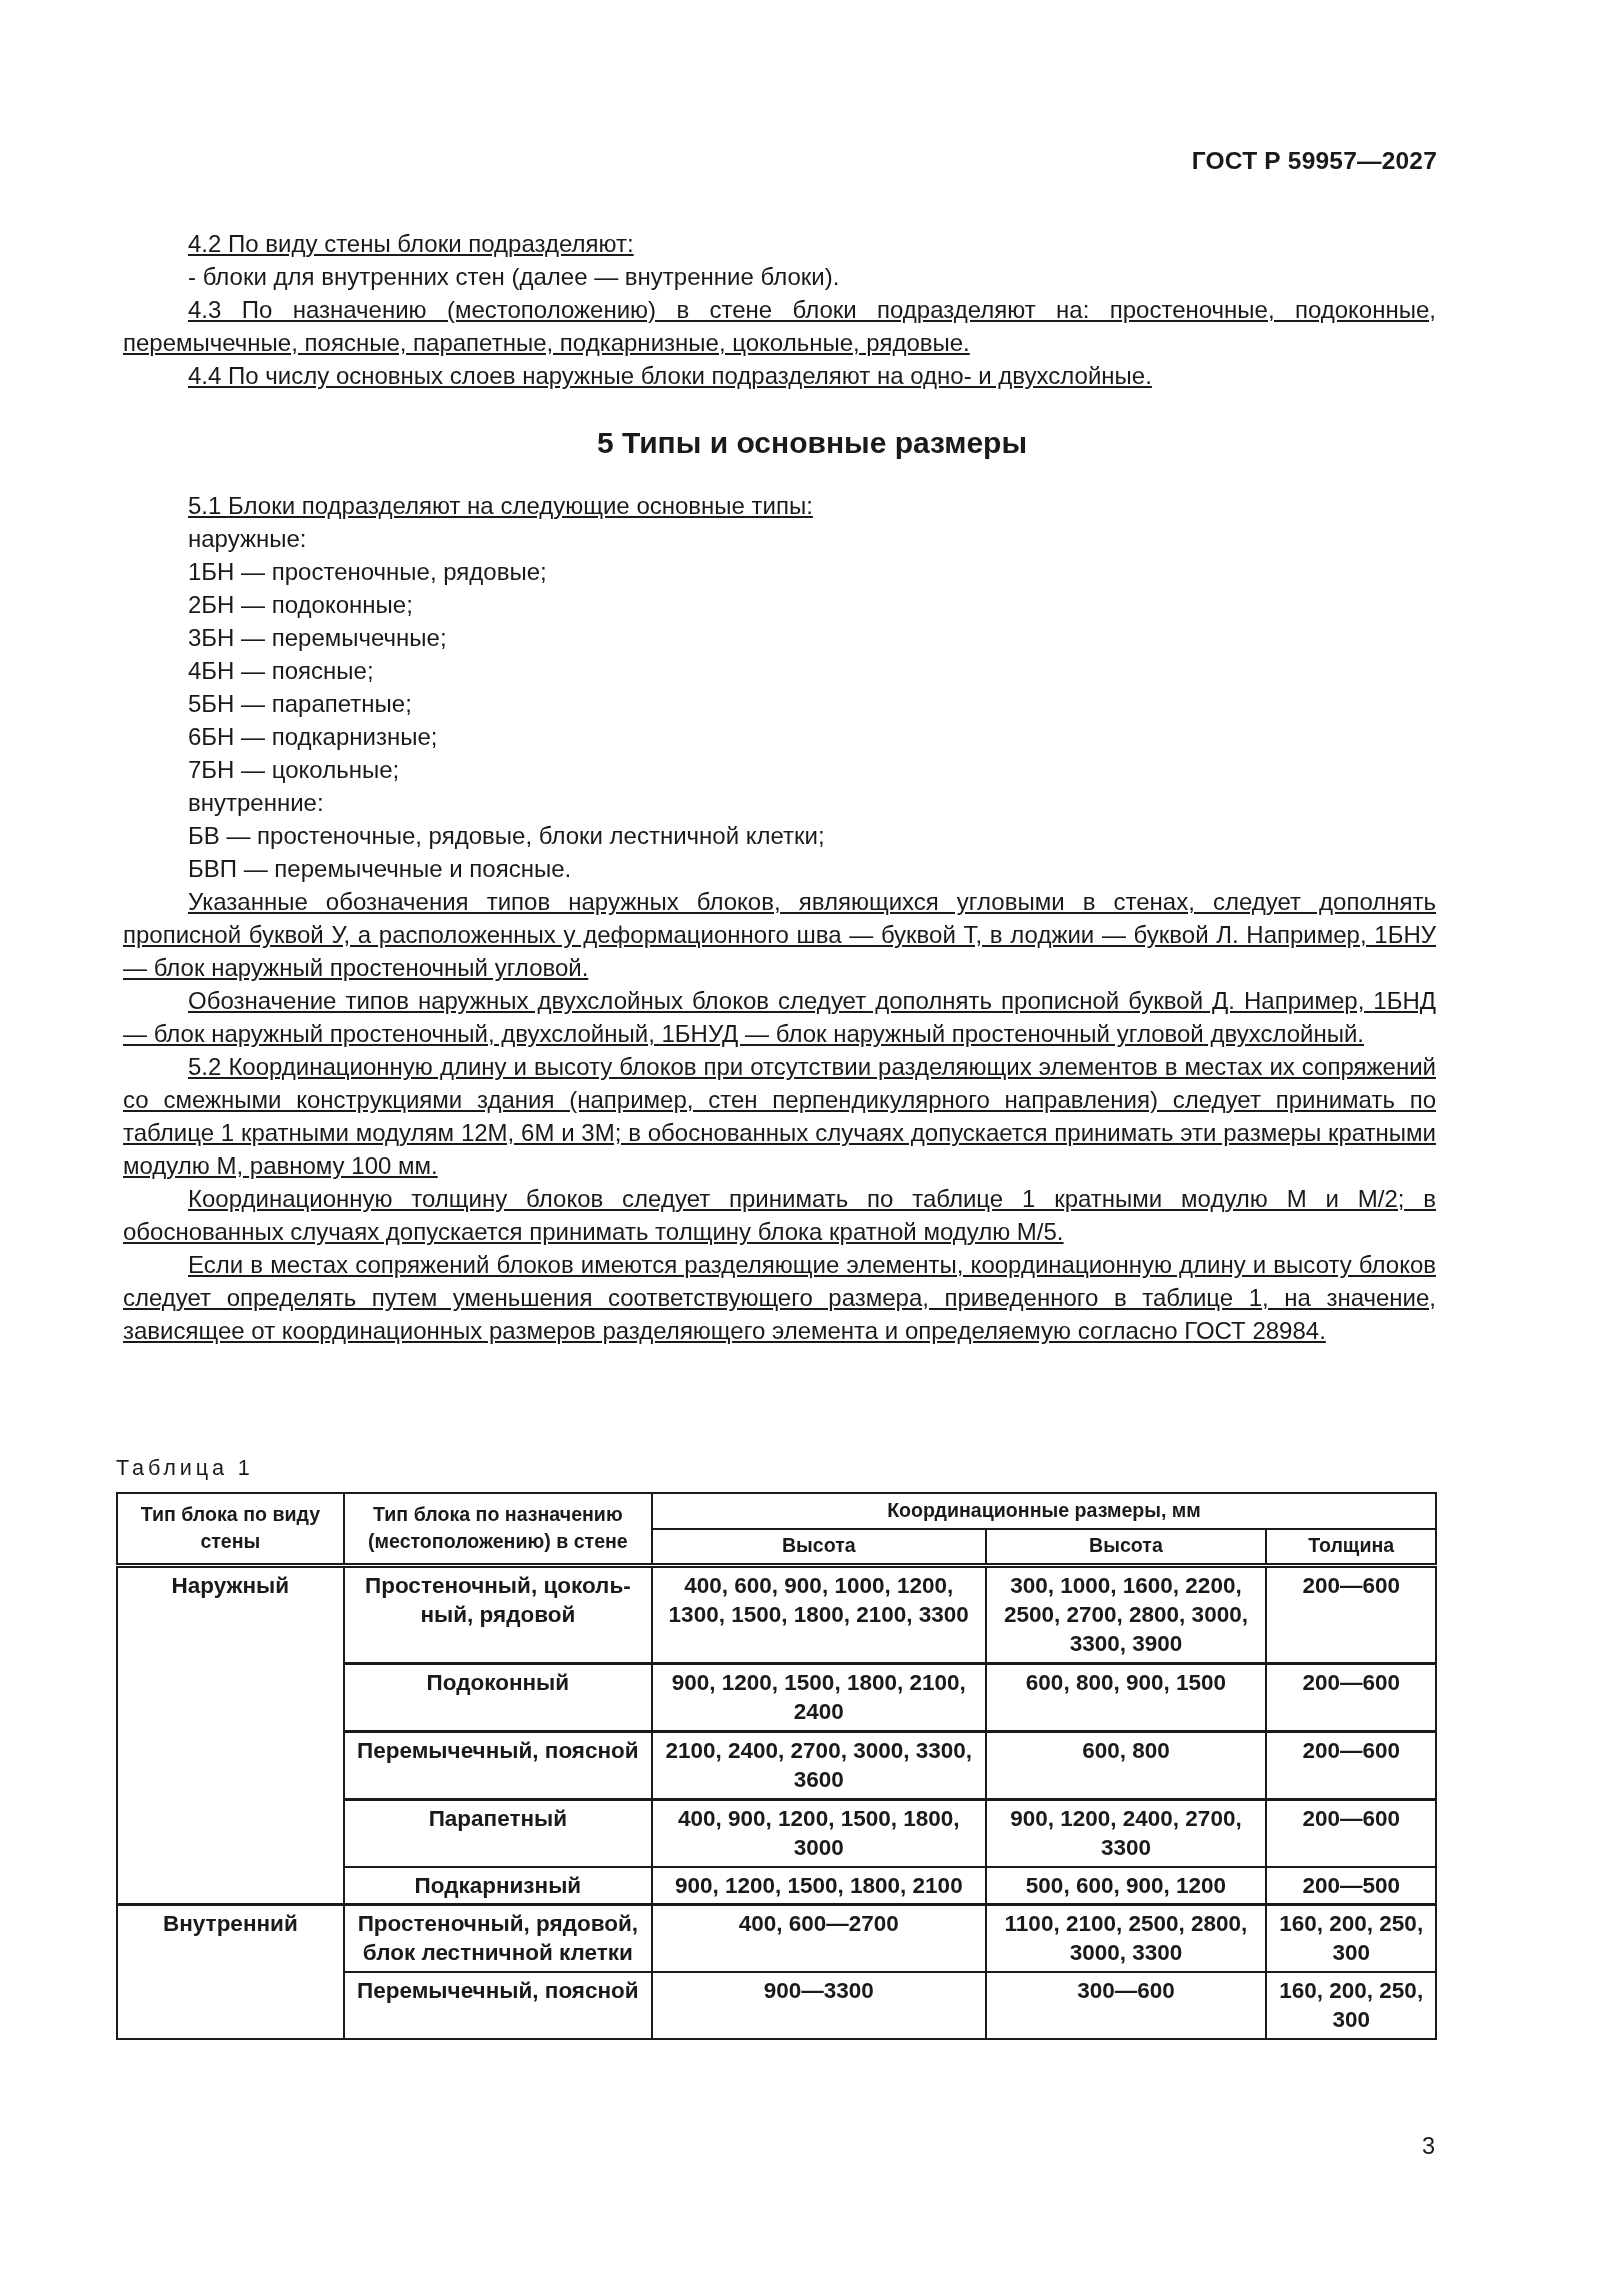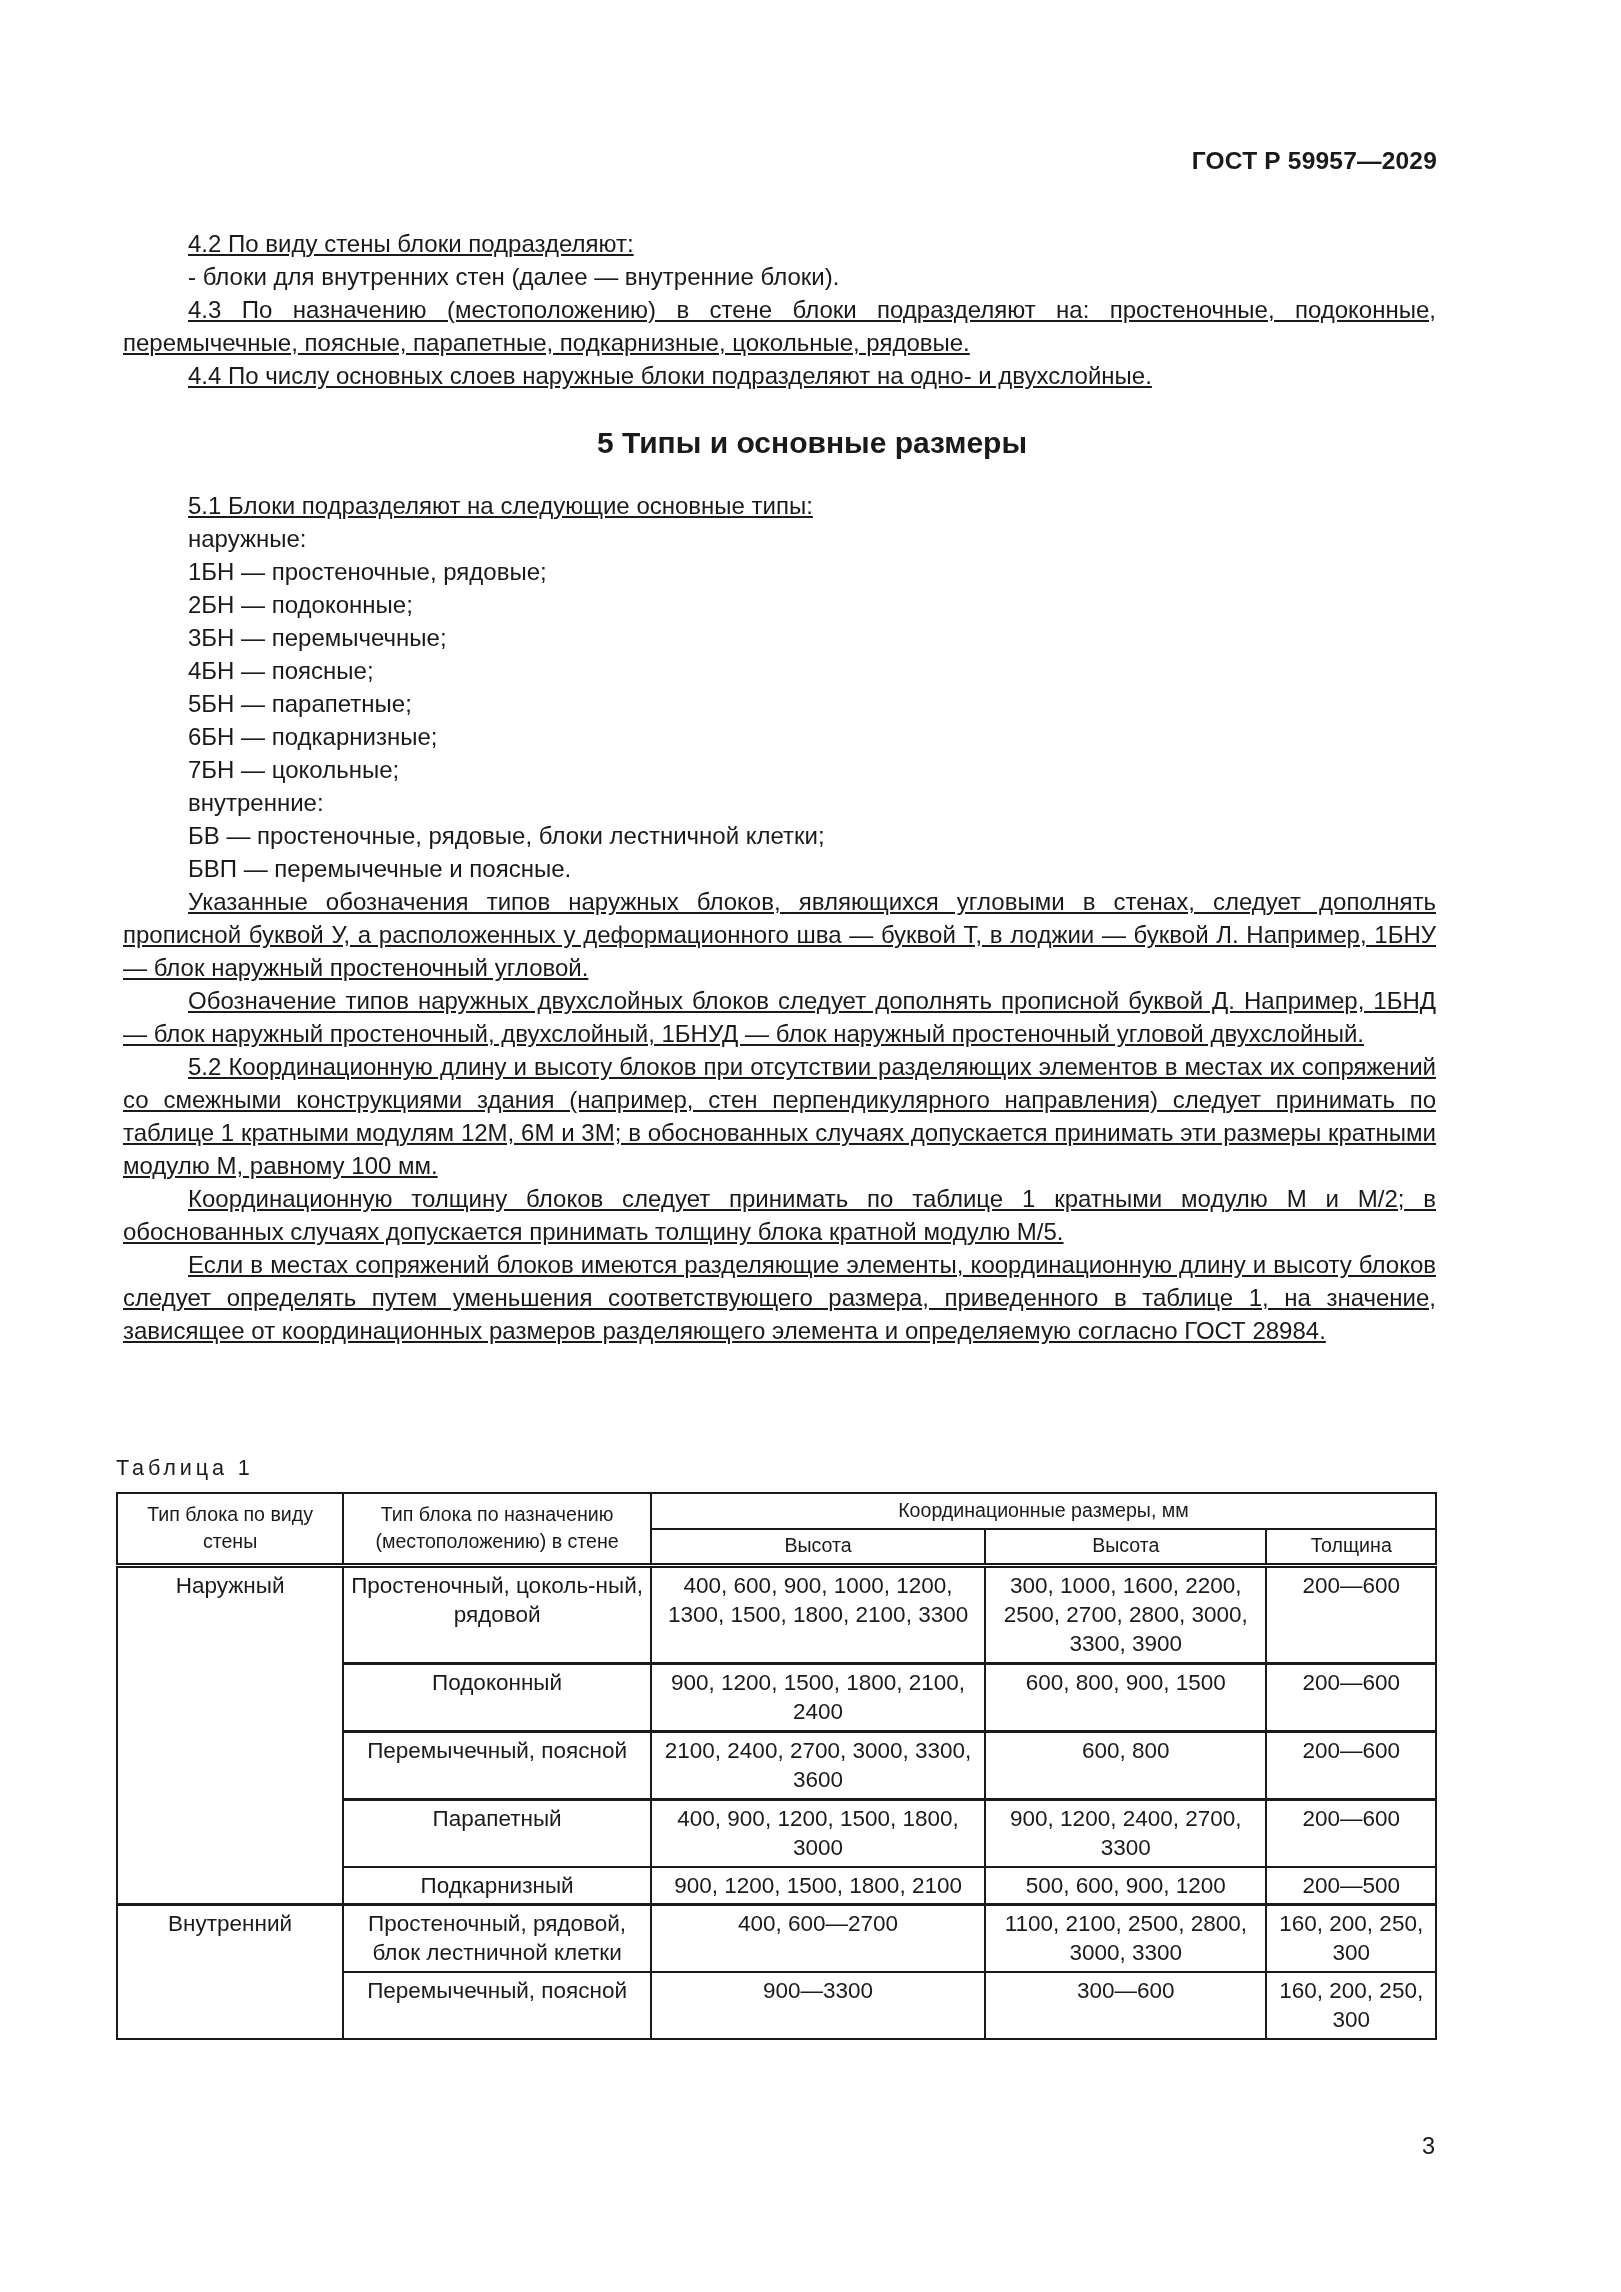--- a/index.html
+++ b/index.html
@@ -8,33 +8,33 @@
   .doc-header { position: absolute; top: 147px; right: 184px; font-weight: bold; font-size: 24.5px; letter-spacing: 0.2px; }
   .body-text { position: absolute; left: 123px; width: 1313px; top: 227px; font-size: 24px; line-height: 33px; }
   .p { margin: 0; text-align: justify; text-align-last: left; }
   .indent { text-indent: 65px; text-decoration: underline; }
   .li { margin: 0; padding-left: 65px; }
   .section-title { font-weight: bold; font-size: 30px; margin: 33px 0 29px 65px; line-height: 35px; text-align: center; }
   .table-caption { position: absolute; left: 116px; top: 1455px; font-size: 21.6px; letter-spacing: 3.9px; }
   table.t1 { position: absolute; left: 116px; top: 1492px; width: 1321px; border-collapse: collapse;
              font-size: 22.5px; line-height: 29px; border: 2.9px solid #1a1a1a; }
   table.t1 td, table.t1 th { border: 2px solid #1a1a1a; text-align: center; vertical-align: top;
-             padding: 2.9px 5.9px 3.9px 5.9px; font-weight: normal; }
+             padding: 2.9px 5.9px 3.9px 5.9px; font-weight: bold; }
   table.t1 th { font-size: 19.6px; line-height: 27.4px; vertical-align: middle; }
   table.t1 th.sub { vertical-align: bottom; padding-top: 2px; padding-bottom: 3.9px; }
   table.t1 thead tr:last-child th { border-bottom: 5.9px double #1a1a1a; }
   table.t1 thead tr:first-child th.span2 { border-bottom: 5.9px double #1a1a1a; }
   table.t1 tr.group-start td { border-top: 3.9px solid #1a1a1a; }
   .c1 { width: 221px; } .c2 { width: 306px; } .c3 { width: 345px; } .c4 { width: 287px; } .c5 { width: 163px; margin-top: 12px; }
   .page-number { position: absolute; right: 186px; top: 2133px; font-size: 23.5px; }
 </style>
 </head>
 <body>
 
-<div class="doc-header">ГОСТ Р 59957—2029</div>
+<div class="doc-header">ГОСТ Р 59957—2027</div>
 
 <div class="body-text">
   <p class="p indent">4.2 По виду стены блоки подразделяют:</p>
   <p class="li">- блоки для внутренних стен (далее — внутренние блоки).</p>
   <p class="p indent">4.3 По назначению (местоположению) в стене блоки подразделяют на: простеночные, подоконные, перемычечные, поясные, парапетные, подкарнизные, цокольные, рядовые.</p>
   <p class="p indent">4.4 По числу основных слоев наружные блоки подразделяют на одно- и двухслойные.</p>
 
   <h2 class="section-title">5 Типы и основные размеры</h2>
 
   <p class="p indent">5.1 Блоки подразделяют на следующие основные типы:</p>

